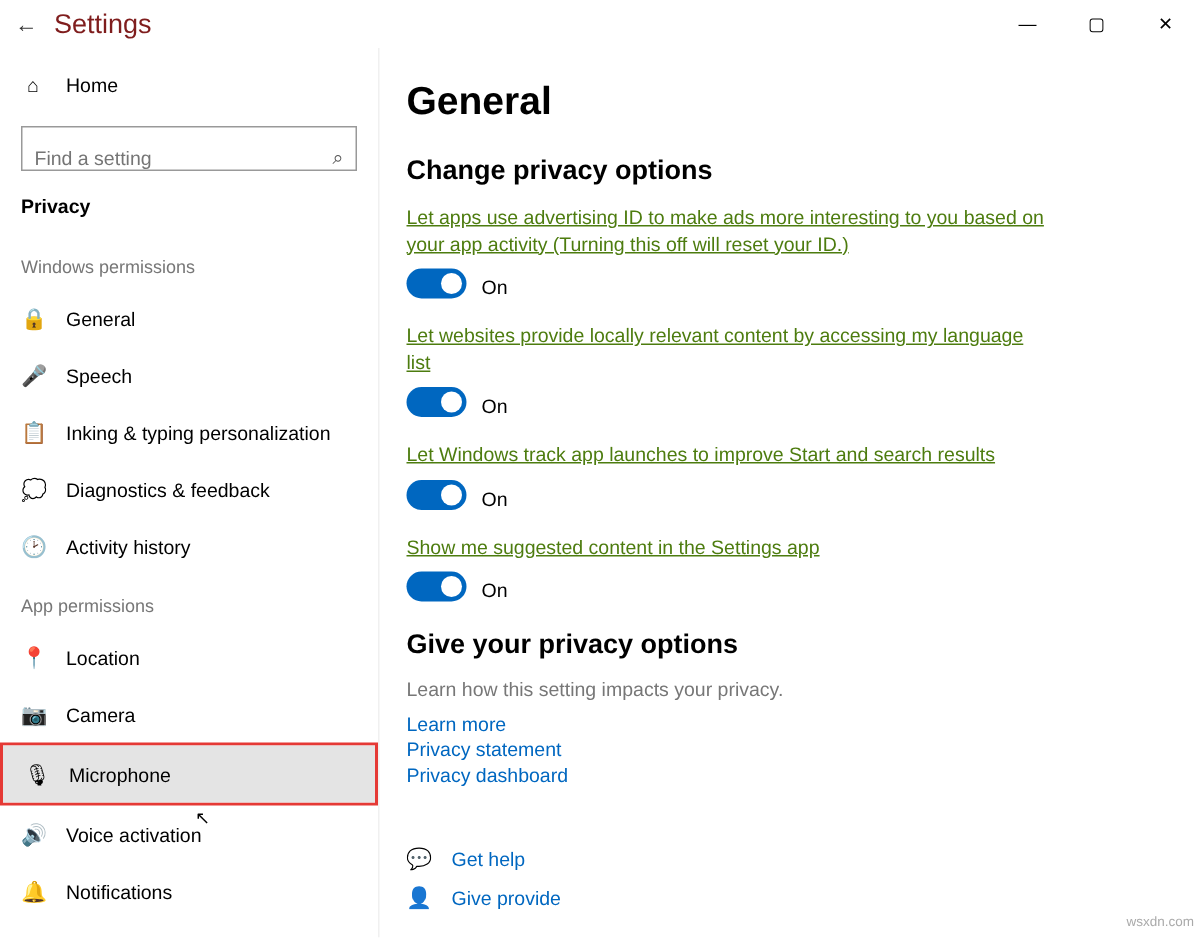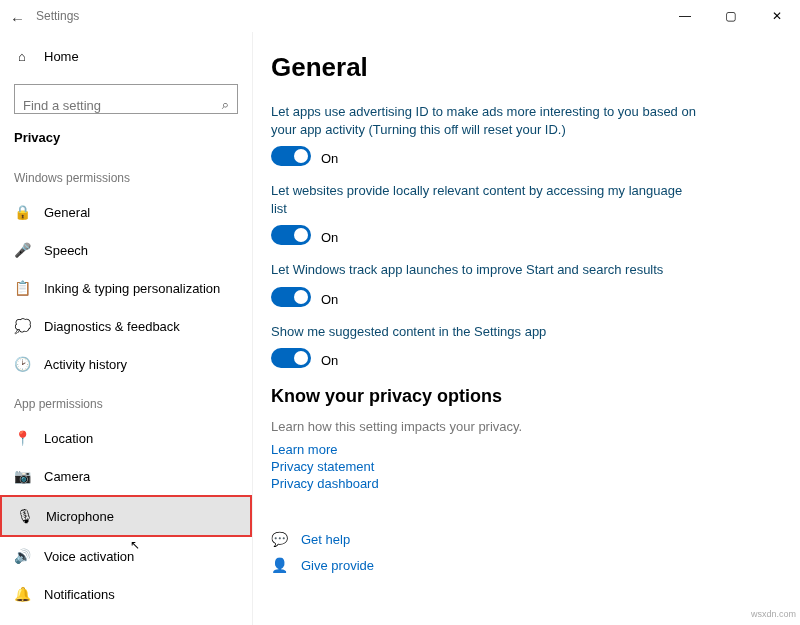--- a/index.html
+++ b/index.html
@@ -1,39 +1,39 @@
 <!DOCTYPE html>
 <html><head>
   <meta charset="utf-8">
   <style>
     * { box-sizing: border-box; margin: 0; padding: 0; font-family: "Segoe UI", Arial, sans-serif; }
     body { width: 800px; height: 625px; background: #fff; overflow: hidden; position: relative; }
     .titlebar { height: 32px; display: flex; align-items: center; padding-left: 10px; }
     .back-btn { width: 26px; font-size: 15px; color: #333; cursor: pointer; }
-    .title { font-size: 12px; color: #737373; }
+    .title { font-size: 18px; color: #7f1d1d; }
     .win-controls { position: absolute; top: 0; right: 0; display: flex; }
     .win-btn { width: 46px; height: 32px; display: flex; align-items: center; justify-content: center; font-size: 12px; cursor: pointer; }
     .main { display: flex; height: calc(625px - 32px); }
     .sidebar { width: 252px; padding-top: 6px; }
     .home-row { display: flex; align-items: center; height: 36px; padding-left: 14px; gap: 14px; font-size: 13px; color: #000; cursor: pointer; }
     .home-row .ico { width: 16px; text-align: center; }
     .search { margin: 10px 14px 12px 14px; border: 1px solid #999; height: 30px; display: flex; align-items: flex-end; padding: 0 8px; justify-content: space-between; }
     .search input { border: none; outline: none; font-size: 13px; width: 170px; color: #555; background: transparent; }
     .search .sicon { font-size: 13px; color: #555; }
     .cat { font-size: 13px; font-weight: 600; color: #000; padding: 4px 14px 12px 14px; }
     .section-label { font-size: 12px; color: #777; padding: 14px 14px 8px 14px; }
     .nav-item { display: flex; align-items: center; height: 38px; padding-left: 14px; gap: 14px; font-size: 13px; color: #000; cursor: pointer; }
     .nav-item .ico { width: 16px; text-align: center; font-size: 14px; }
     .nav-item.hov { background: #e4e4e4; }
     .redbox { border: 2px solid #e53935; padding: 0; }
     .content { flex: 1; border-left: 1px solid #f0f0f0; padding: 20px 0 0 18px; overflow-y: auto; }
     h1 { font-size: 26px; font-weight: 600; margin-bottom: 20px; }
     h2 { font-size: 18px; font-weight: 600; margin-bottom: 12px; margin-top: 6px; }
     .opt { margin-bottom: 16px; max-width: 430px; }
-    .opt-desc { font-size: 13px; color: #0c4a6e; line-height: 1.35; margin-bottom: 8px; }
+    .opt-desc { font-size: 13px; color: #4d7c0f; line-height: 1.35; margin-bottom: 8px; text-decoration: underline; }
     .toggle-row { display: flex; align-items: flex-end; gap: 10px; }
     .toggle { width: 40px; height: 20px; border-radius: 10px; background: #0067c0; position: relative; cursor: pointer; }
     .toggle::after { content: ""; position: absolute; right: 3px; top: 3px; width: 14px; height: 14px; border-radius: 50%; background: #fff; }
     .toggle-label { font-size: 13px; }
     .know-sub { font-size: 13px; color: #777; margin-bottom: 8px; }
     .link { font-size: 13px; color: #0067c0; cursor: pointer; margin-bottom: 2px; }
     .help-row { display: flex; align-items: center; gap: 14px; margin-top: 10px; }
     .help-row .ico { width: 16px; font-size: 14px; color: #333; }
     .help-row .txt { font-size: 13px; color: #0067c0; cursor: pointer; }
     .cursor { position: absolute; left: 130px; top: 538px; font-size: 12px; pointer-events: none; }
@@ -106,20 +106,21 @@
         <span>Voice activation</span>
       </div>
     <div class="nav-item">
         <span class="ico">🔔</span>
         <span>Notifications</span>
       </div>
   </div>
 
   <div class="content">
     <h1>General</h1>
+    <h2>Change privacy options</h2>
 
     <div class="opt">
       <div class="opt-desc">Let apps use advertising ID to make ads more interesting to you based on your app activity (Turning this off will reset your ID.)</div>
       <div class="toggle-row">
           <div class="toggle"></div>
           <span class="toggle-label">On</span>
         </div>
     </div>
     <div class="opt">
       <div class="opt-desc">Let websites provide locally relevant content by accessing my language list</div>
@@ -136,21 +137,21 @@
         </div>
     </div>
     <div class="opt">
       <div class="opt-desc">Show me suggested content in the Settings app</div>
       <div class="toggle-row">
           <div class="toggle"></div>
           <span class="toggle-label">On</span>
         </div>
     </div>
 
-    <h2 style="margin-top:18px">Know your privacy options</h2>
+    <h2 style="margin-top:18px">Give your privacy options</h2>
     <div class="know-sub">Learn how this setting impacts your privacy.</div>
     <div class="link">Learn more</div>
     <div class="link">Privacy statement</div>
     <div class="link">Privacy dashboard</div>
 
     <div style="height:28px"></div>
     <div class="help-row">
         <span class="ico">💬</span>
         <span class="txt">Get help</span>
       </div>

